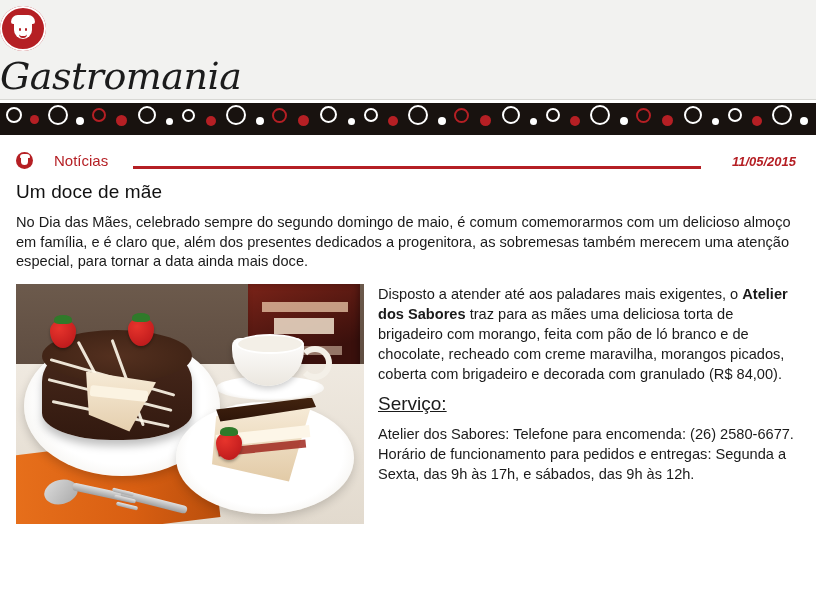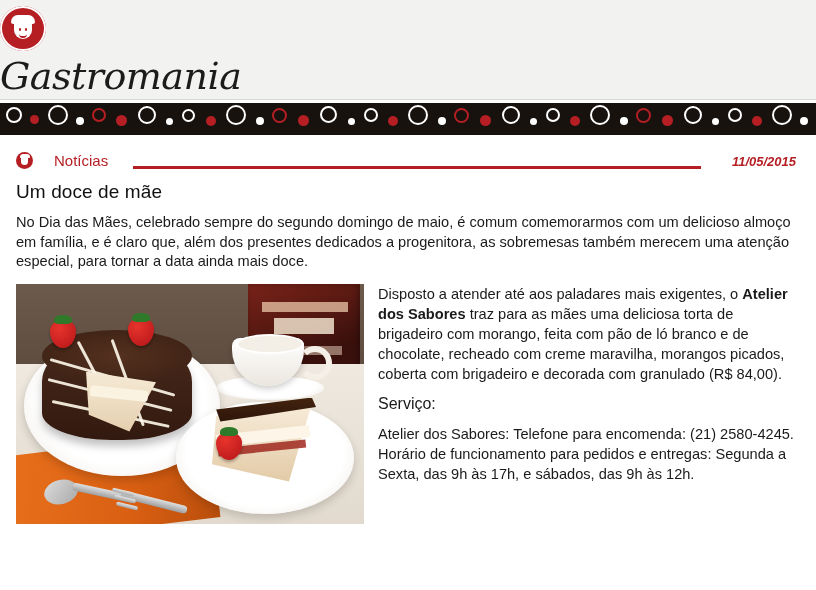--- a/index.html
+++ b/index.html
@@ -350,22 +350,23 @@
 
   
   .col-right {
     flex: 1 1 auto;
     font-size: 14.6px;
     line-height: 20px;
   }
   .col-right p { margin: 0 0 10px 0; }
   .col-right .bold { font-weight: bold; }
   .servico {
+    text-decoration: underline;
     margin: 2px 0 8px 0;
-    font-size: 16px;
+    font-size: 19px;
   }
   .tail {
     font-size: 14.6px;
     line-height: 20px;
     margin: 6px 0 0 0;
     clear: both;
   }
   a.link {
     color: #2222cc;
     text-decoration: underline;
@@ -482,21 +483,21 @@
         <div class="ph-fork-tine" style="left:96px; top:206px;"></div>
         <div class="ph-fork-tine" style="left:98px; top:213px;"></div>
         <div class="ph-fork-tine" style="left:100px; top:220px;"></div>
       </div>
 
       <div class="col-right">
         <p>
           <span>Disposto a atender até aos paladares mais exigentes, o </span><span class="bold">Atelier dos Sabores</span><span> traz para as mães uma deliciosa torta de brigadeiro com morango, feita com pão de ló branco e de chocolate, recheado com creme maravilha, morangos picados, coberta com brigadeiro e decorada com granulado (R$ 84,00).</span>
         </p>
         <p class="servico">Serviço:</p>
-        <p>Atelier dos Sabores: Telefone para encomenda: (21) 2580-4245. Horário de funcionamento para pedidos e entregas: Segunda a Sexta, das 9h às 17h, e sábados, das 9h às 12h.</p>
+        <p>Atelier dos Sabores: Telefone para encomenda: (26) 2580-6677. Horário de funcionamento para pedidos e entregas: Segunda a Sexta, das 9h às 17h, e sábados, das 9h às 12h.</p>
       </div>
 
     </div>
 
 
     <div class="footer-space"></div>
   </div>
 
 </div>
 

